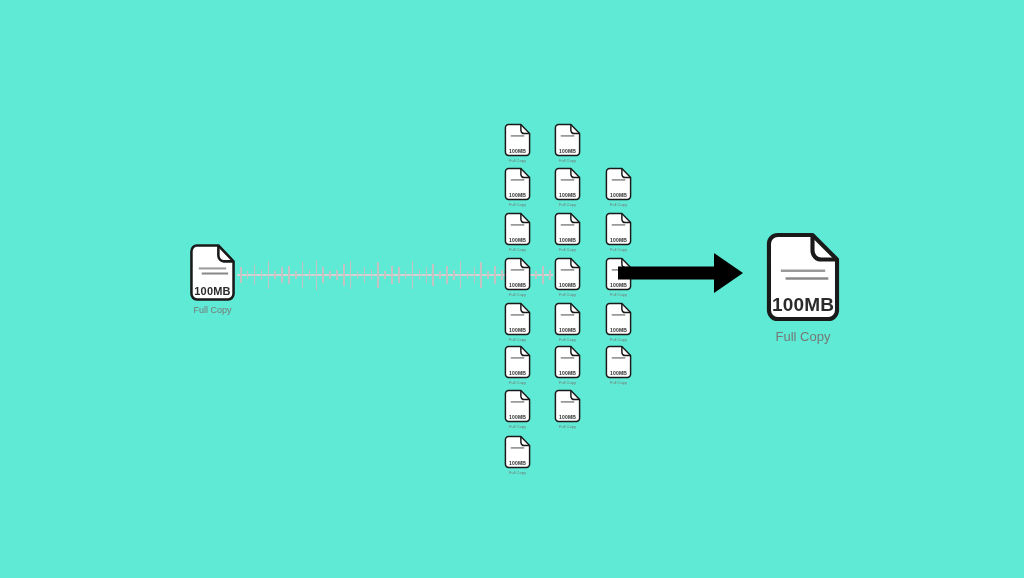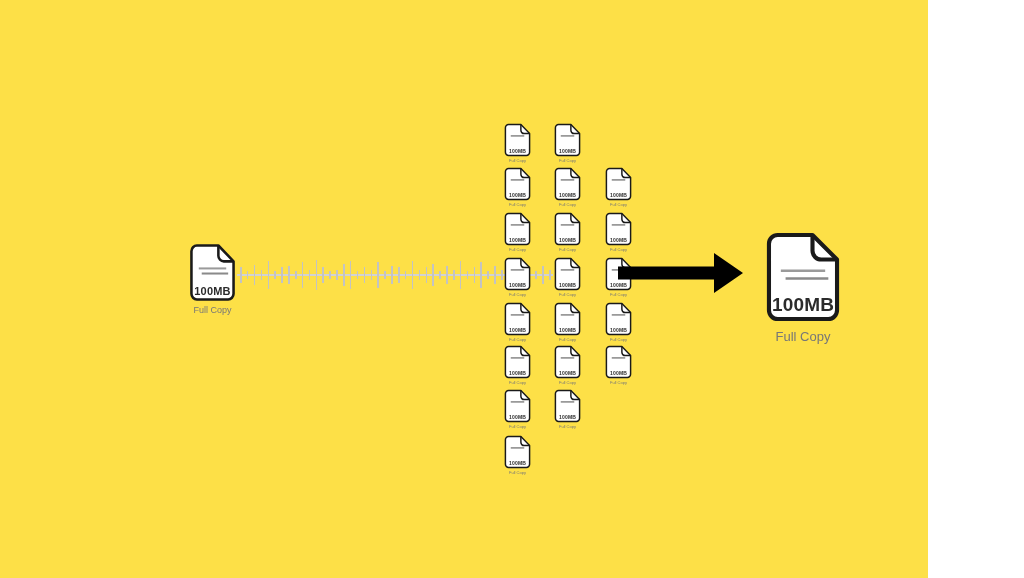--- a/index.html
+++ b/index.html
@@ -1,17 +1,17 @@
 <!DOCTYPE html>
 <html><head>
 <meta charset="utf-8">
 <style>
   html,body { margin:0; padding:0; background:#ffffff; }
   .canvas {
-    position:relative; width:928px; height:578px; background:#fde047;
+    position:relative; width:1024px; height:578px; background:#5eead4;
     font-family:"Liberation Sans", sans-serif; overflow:hidden;
   }
   .file-icon { position:absolute; display:flex; flex-direction:column; align-items:center; }
   .doc { position:relative; }
   .doc svg { position:absolute; left:0; top:0; width:100%; height:100%; display:block; }
   .size-label {
     position:absolute; left:0; right:0; text-align:center;
     font-weight:bold; color:#2b2b2b; letter-spacing:0.2px; line-height:1;
   }
   .file-caption { color:#777777; margin-top:4px; line-height:1; white-space:nowrap; }

